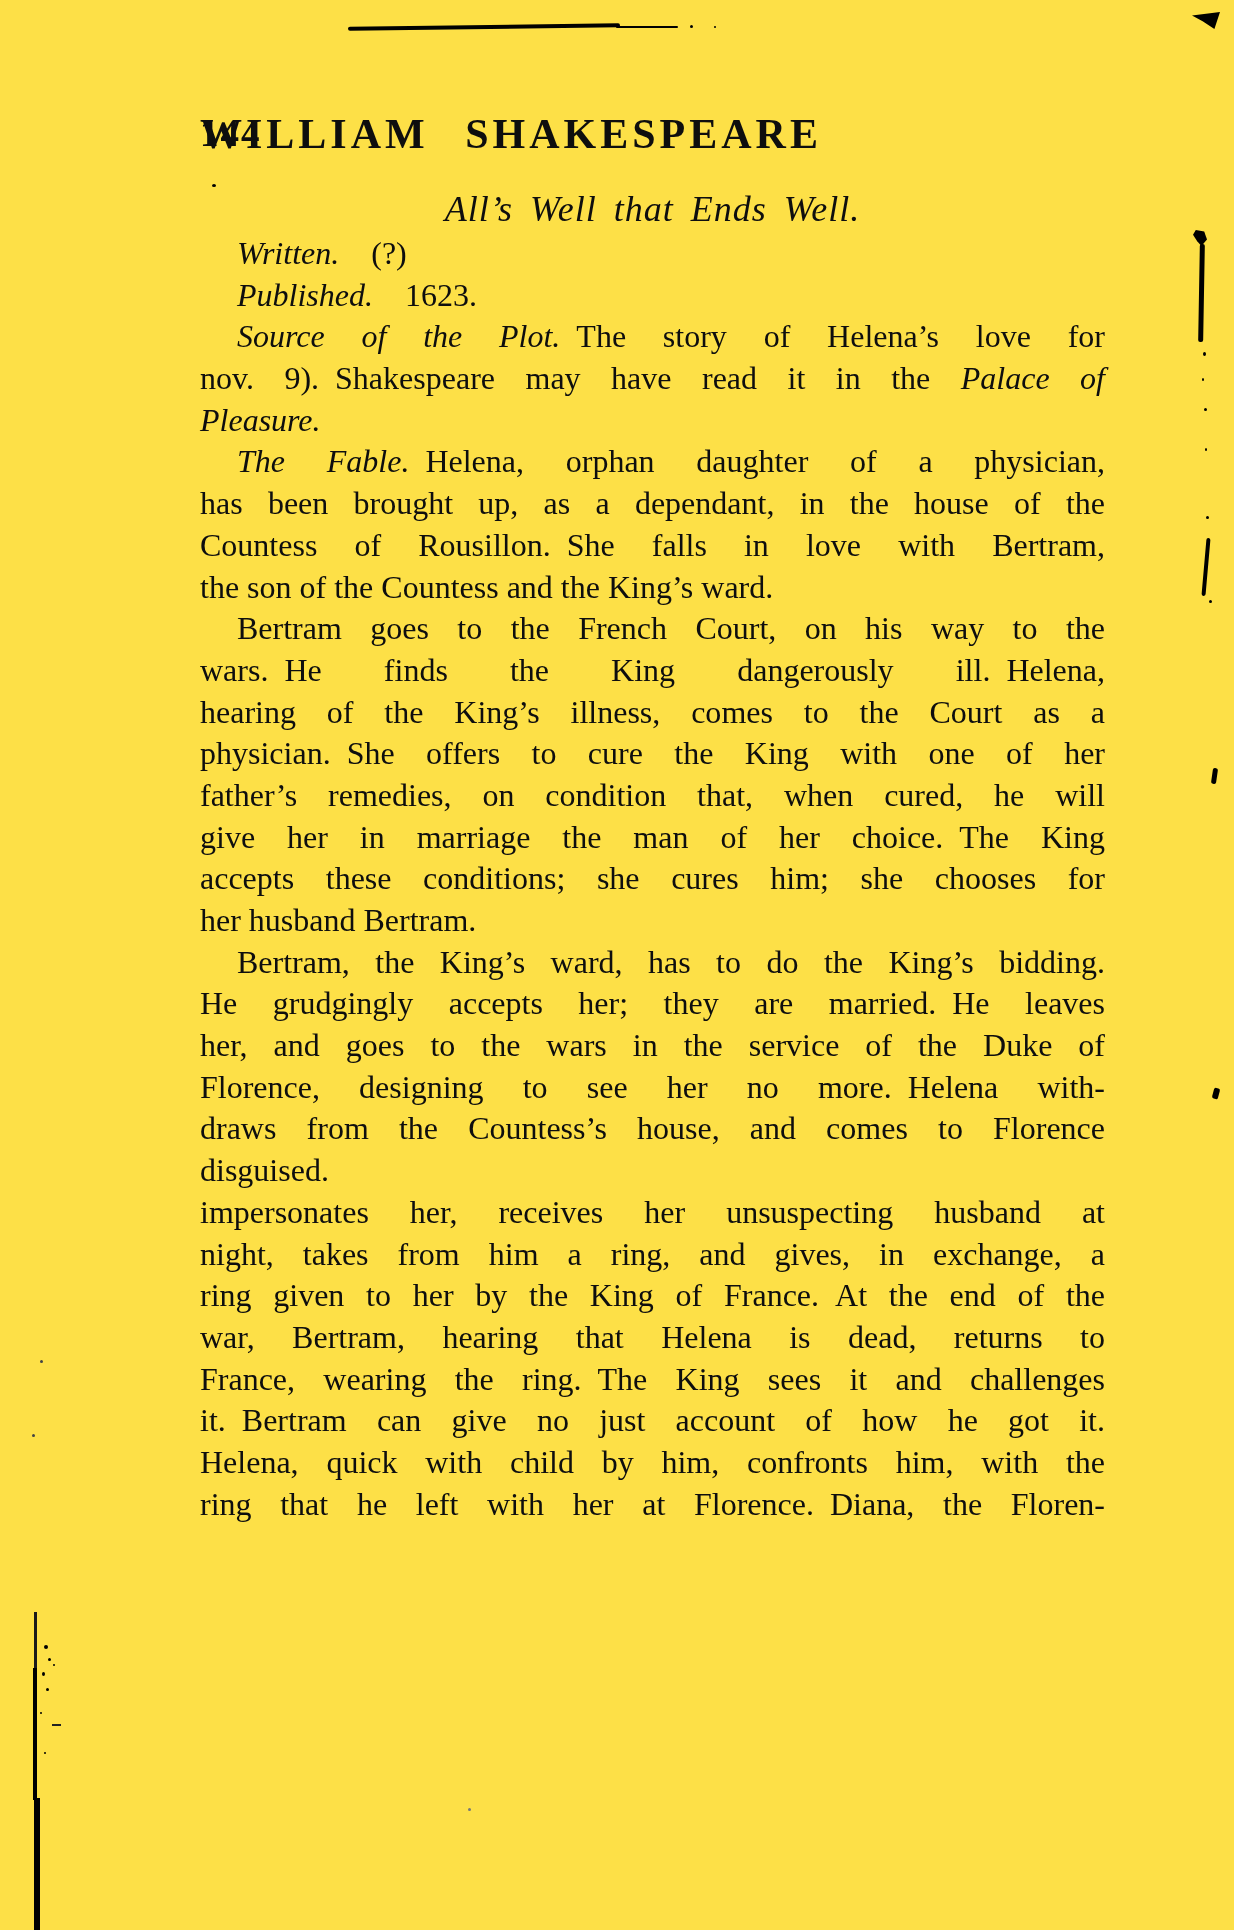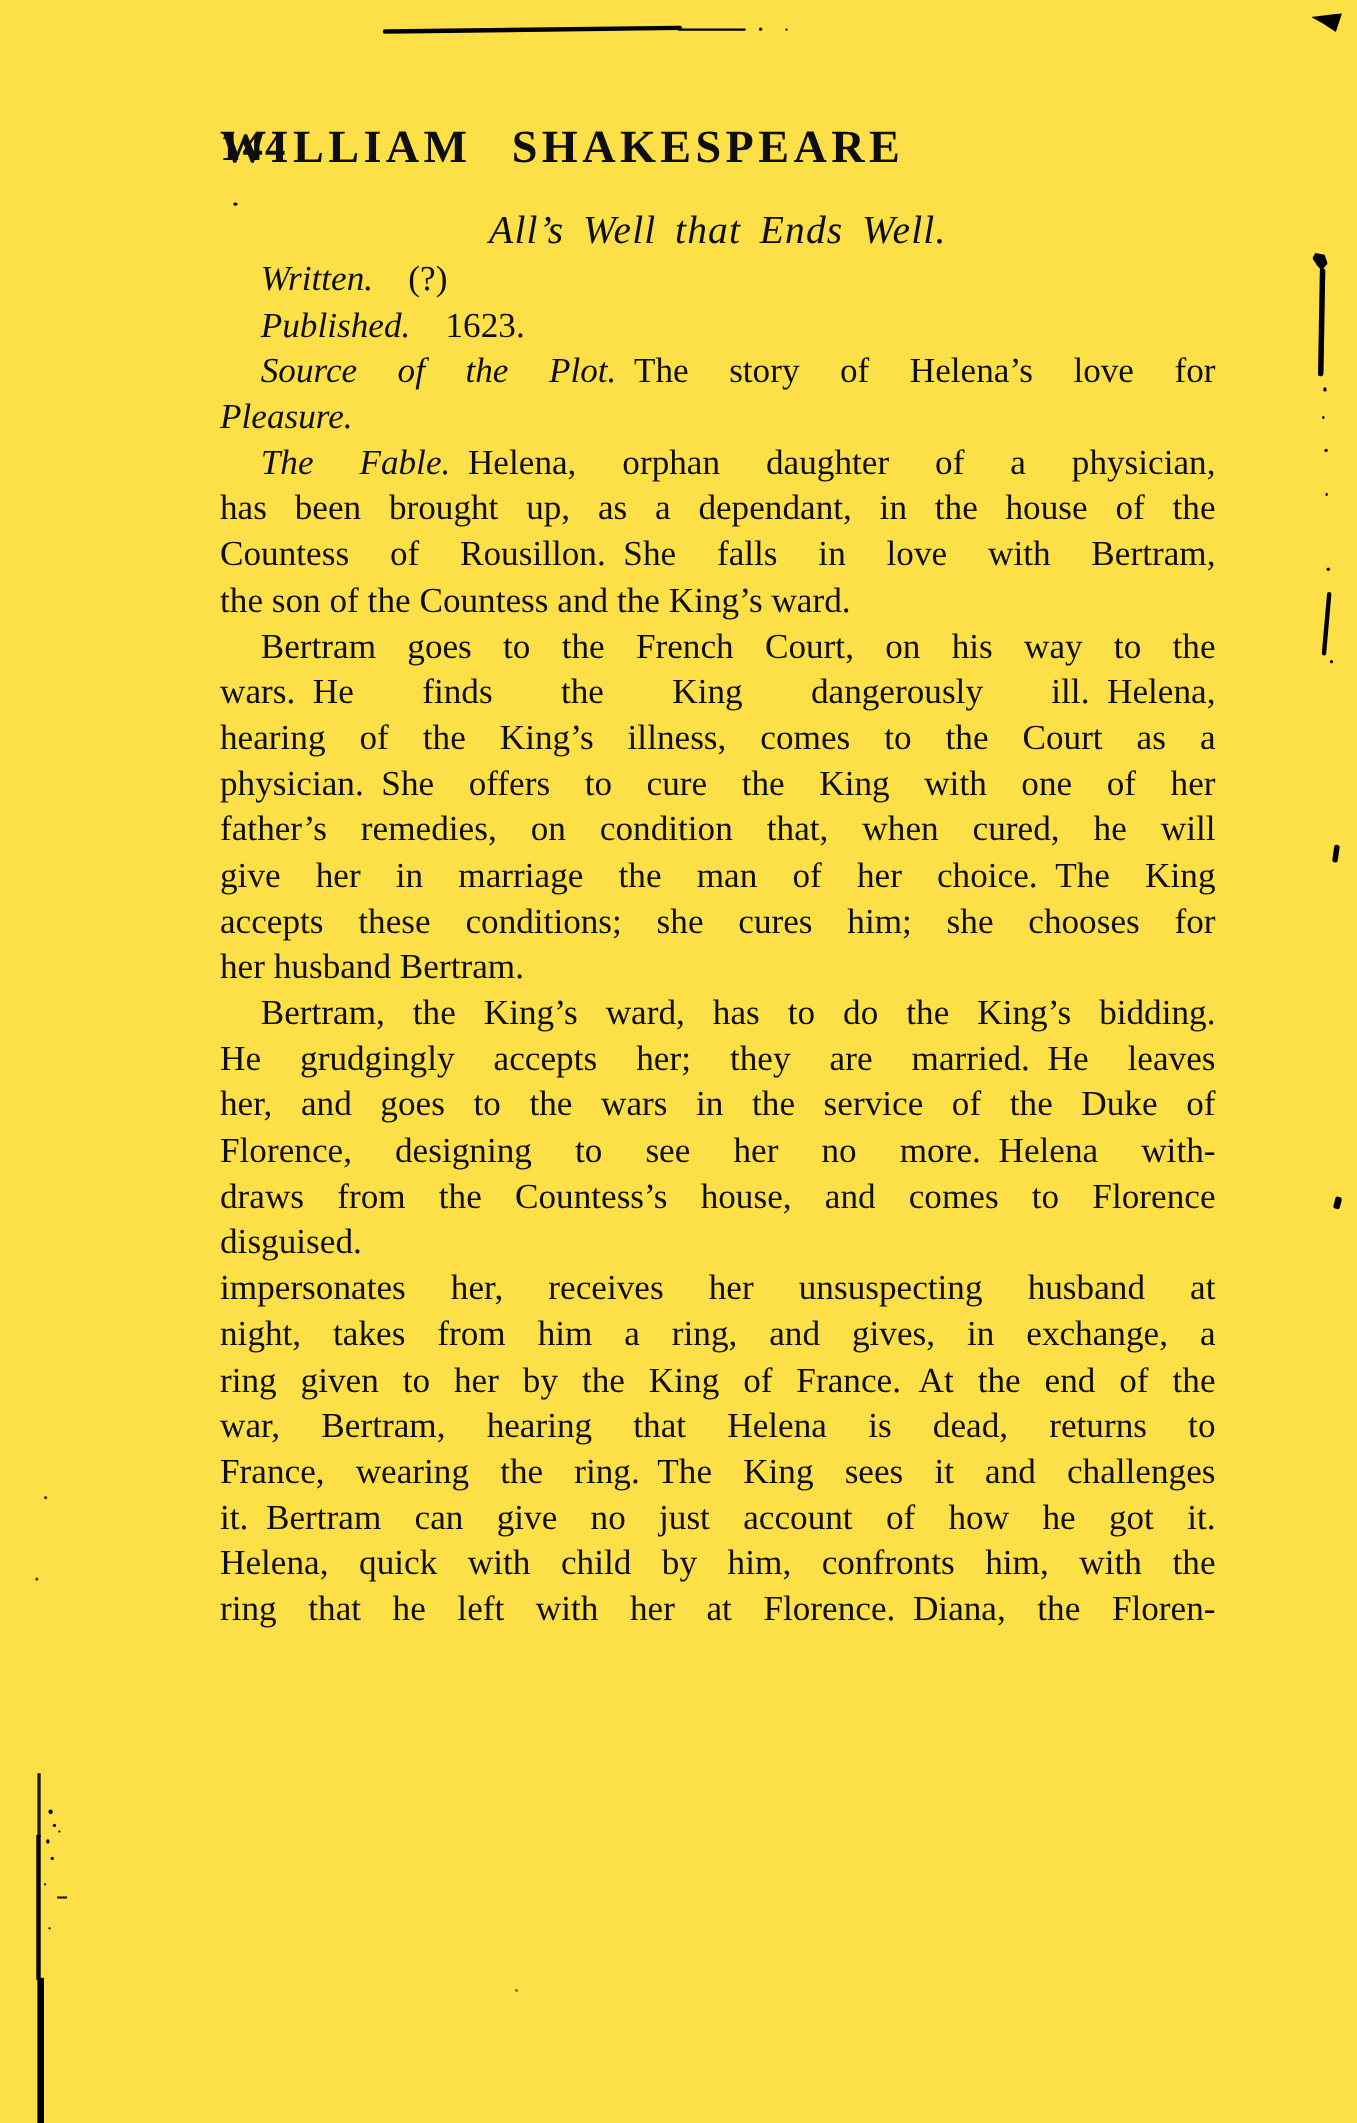--- a/index.html
+++ b/index.html
@@ -50,20 +50,21 @@
     <div class="running-header">WILLIAM SHAKESPEARE</div>
   </div>
   <div class="art round" style="left:212px; top:184px; width:4px; height:3px;"></div>
 
   <div class="play-title">All’s Well that Ends Well.</div>
 
   <div class="body-text" id="body-text">
       <div class="tl ind"><span class="i">Written.</span><span> (?)</span></div>
       <div class="tl ind"><span class="i">Published.</span><span> 1623.</span></div>
       <div class="tl just ind"><span class="i">Source of the Plot.</span><span> The story of Helena’s love for</span></div>
+      <div class="tl just"><span>nov. 9). Shakespeare may have read it in the </span><span class="i">Palace of</span></div>
       <div class="tl"><span class="i">Pleasure.</span></div>
       <div class="tl just ind"><span class="i">The Fable.</span><span> Helena, orphan daughter of a physician,</span></div>
       <div class="tl just"><span>has been brought up, as a dependant, in the house of the</span></div>
       <div class="tl just"><span>Countess of Rousillon. She falls in love with Bertram,</span></div>
       <div class="tl"><span>the son of the Countess and the King’s ward.</span></div>
       <div class="tl just ind"><span>Bertram goes to the French Court, on his way to the</span></div>
       <div class="tl just"><span>wars. He finds the King dangerously ill. Helena,</span></div>
       <div class="tl just"><span>hearing of the King’s illness, comes to the Court as a</span></div>
       <div class="tl just"><span>physician. She offers to cure the King with one of her</span></div>
       <div class="tl just"><span>father’s remedies, on condition that, when cured, he will</span></div>

